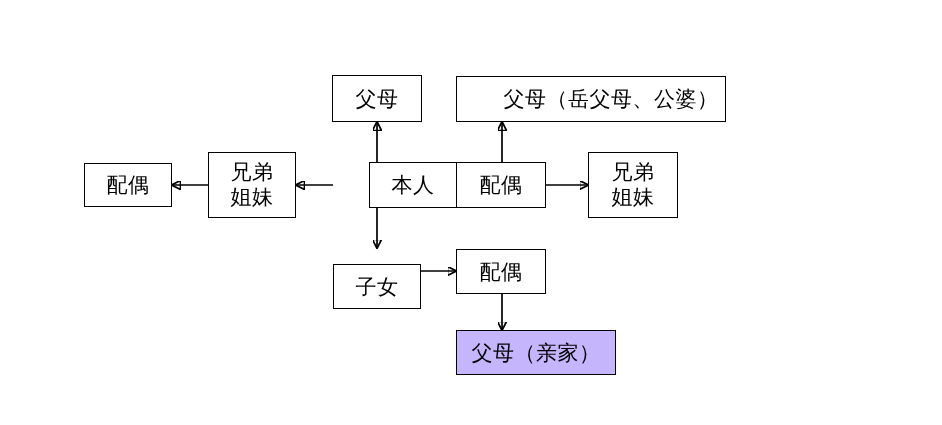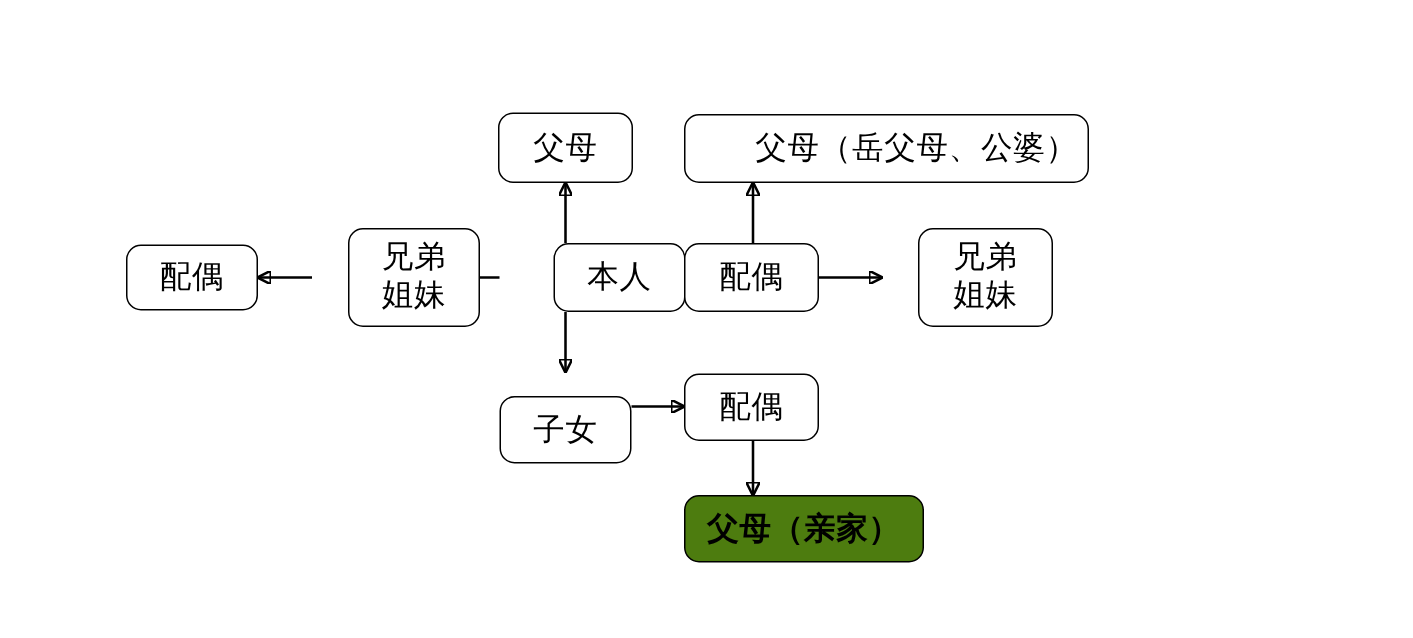--- a/index.html
+++ b/index.html
@@ -12,36 +12,35 @@
     width: 942px;
     height: 425px;
     background: #ffffff;
     overflow: hidden;
     font-family: "Liberation Sans", "DejaVu Sans", sans-serif;
   }
   .node {
     position: absolute;
     box-sizing: border-box;
     border: 1.6px solid #000000;
-    border-radius: 10px;
+    border-radius: 0;
     background: #ffffff;
     color: #000000;
     display: flex;
     align-items: center;
     justify-content: center;
     text-align: center;
     line-height: 1.12;
     font-size: 21px;
     letter-spacing: 0.5px;
     white-space: pre-line;
     z-index: 2;
   }
   .node.two-line {
     line-height: 1.18;
-    margin-left: 24px;
   }
   svg.edges {
     position: absolute;
     left: 0;
     top: 0;
     width: 942px;
     height: 425px;
     z-index: 1;
     overflow: visible;
   }
@@ -83,15 +82,15 @@
       <div class="node" style="left: 456px; top: 76px; width: 270px; height: 46px; background: rgb(255, 255, 255); border-color: rgb(0, 0, 0); padding-left: 40px;">父母（岳父母、公婆）</div>
       <div class="node" style="left: 84px; top: 163px; width: 88px; height: 44px; background: rgb(255, 255, 255); border-color: rgb(0, 0, 0);">配偶</div>
       <div class="node two-line" style="left: 208px; top: 152px; width: 88px; height: 66px; background: rgb(255, 255, 255); border-color: rgb(0, 0, 0);">兄弟
 姐妹</div>
       <div class="node" style="left: 333px; top: 162px; width: 88px; height: 46px; background: rgb(255, 255, 255); border-color: rgb(0, 0, 0); margin-left: 36px;">本人</div>
       <div class="node" style="left: 456px; top: 162px; width: 90px; height: 46px; background: rgb(255, 255, 255); border-color: rgb(0, 0, 0);">配偶</div>
       <div class="node two-line" style="left: 588px; top: 152px; width: 90px; height: 66px; background: rgb(255, 255, 255); border-color: rgb(0, 0, 0);">兄弟
 姐妹</div>
       <div class="node" style="left: 333px; top: 264px; width: 88px; height: 45px; background: rgb(255, 255, 255); border-color: rgb(0, 0, 0);">子女</div>
       <div class="node" style="left: 456px; top: 249px; width: 90px; height: 45px; background: rgb(255, 255, 255); border-color: rgb(0, 0, 0);">配偶</div>
-      <div class="node" style="left: 456px; top: 330px; width: 160px; height: 45px; background: #4d7c0f; border-color: rgb(0, 0, 0); font-weight: bold;">父母（亲家）</div>
+      <div class="node" style="left: 456px; top: 330px; width: 160px; height: 45px; background: #c4b5fd; border-color: rgb(0, 0, 0);">父母（亲家）</div>
     </div>
 </div>
 
 </body></html>

